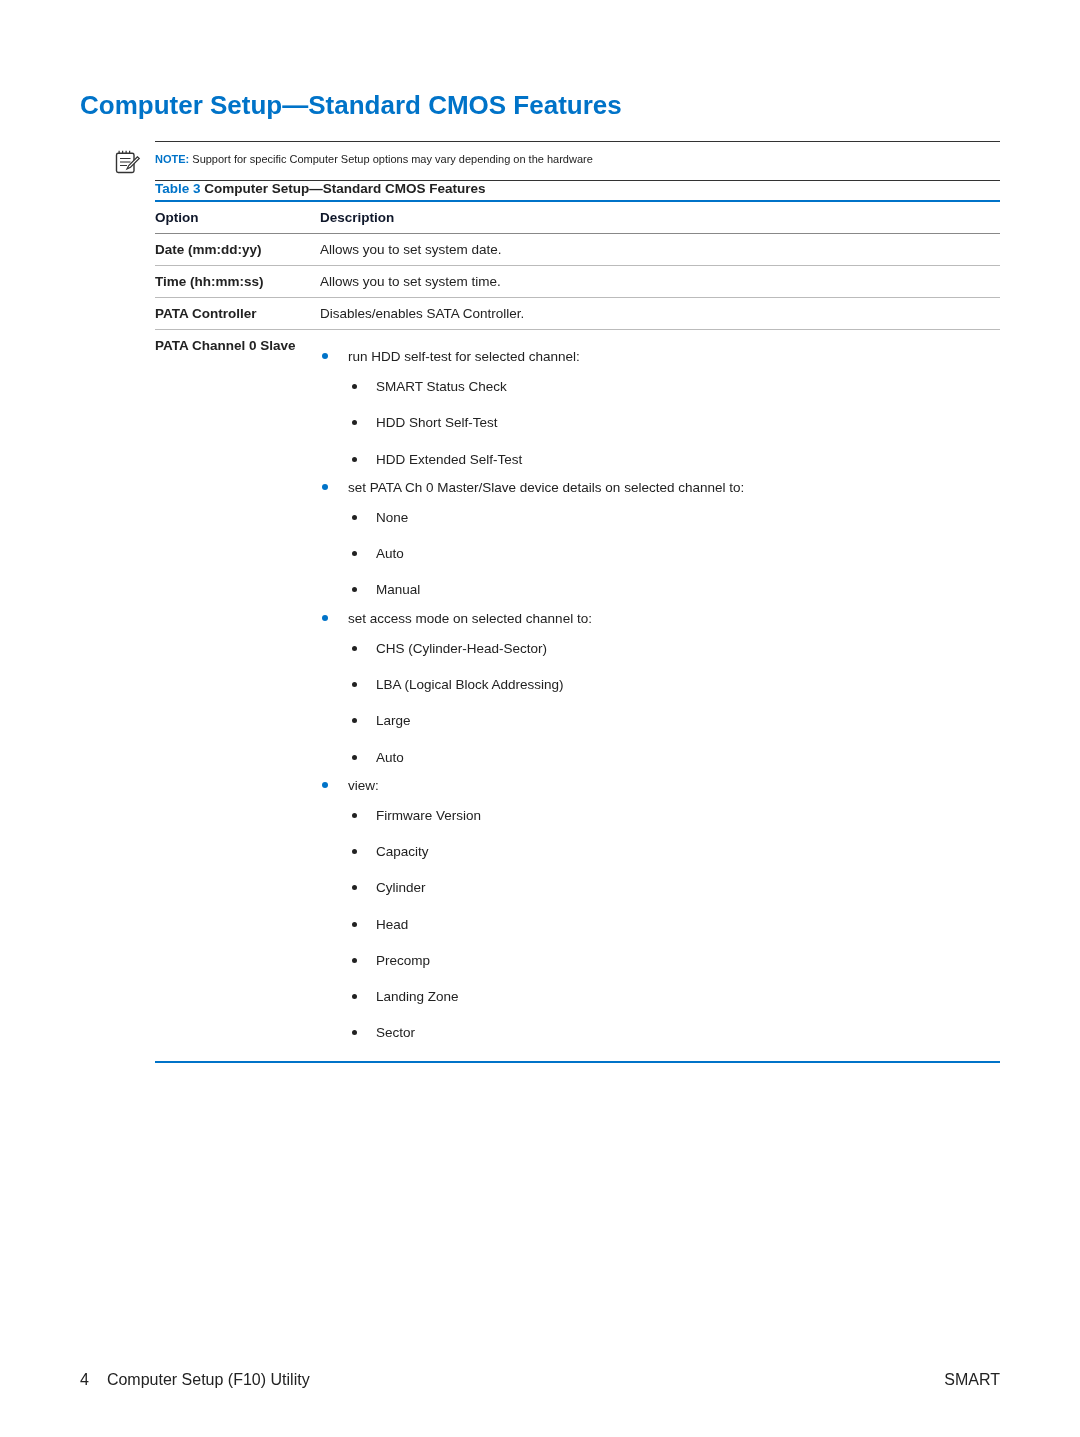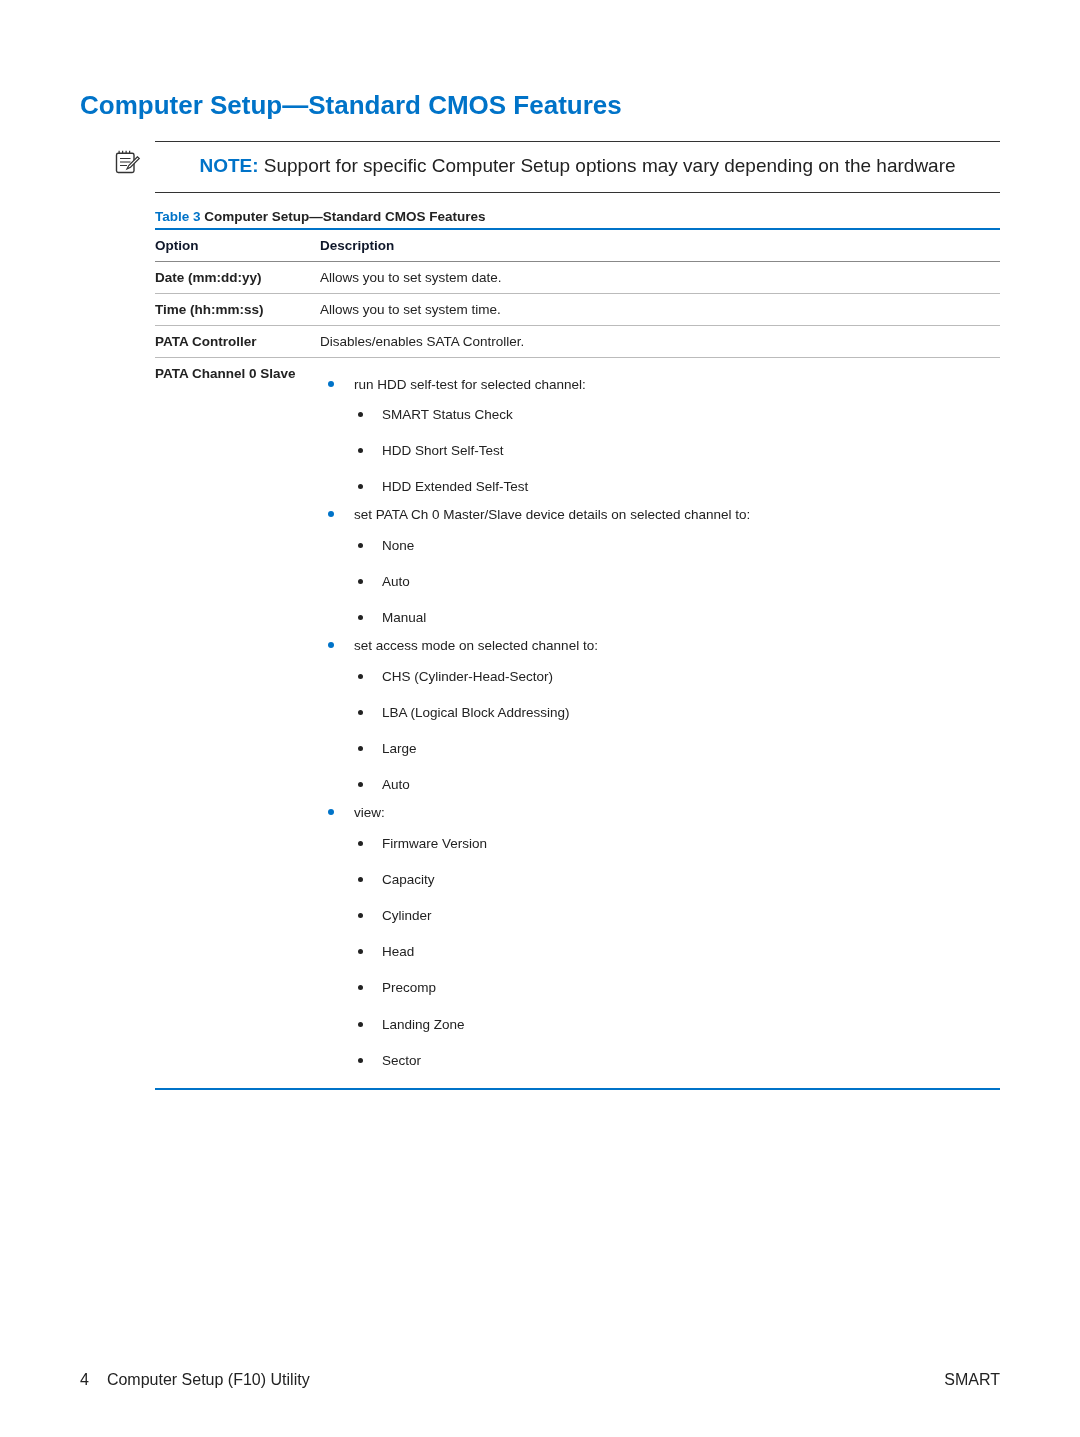--- a/index.html
+++ b/index.html
@@ -16,45 +16,44 @@
       font-weight: bold;
       color: #0073c8;
       margin-bottom: 20px;
     }
     .note-block {
       margin-left: 75px;
       border-top: 1px solid #333;
       border-bottom: 1px solid #333;
       padding: 10px 0 12px 0;
       position: relative;
-      font-size: 19px;
+      font-size: 11px;
       color: #222;
       line-height: 1.45;
-      text-align: center;
     }
     .note-icon {
       position: absolute;
       left: -42px;
       top: 6px;
       width: 28px;
       height: 28px;
     }
     .note-label {
       font-weight: bold;
       color: #0073c8;
     }
     .note-text {
       display: inline;
     }
     .note-cont {
       display: block;
     }
     .table-caption {
       margin-left: 75px;
-      margin-top: 16px;
+      margin-top: 0;
       font-size: 13.5px;
       color: #222;
     }
     .table-caption .cap-prefix {
       font-weight: bold;
       color: #0073c8;
     }
     .table-caption .cap-title {
       font-weight: bold;
       color: #222;
@@ -83,21 +82,21 @@
     .data-table td.opt {
       font-weight: bold;
       width: 165px;
     }
     .row-border td {
       border-bottom: 1px solid #bbb;
     }
     .desc ul.top-list {
       list-style: none;
       padding-left: 0;
-      margin: 6px;
+      margin: 0;
     }
     .desc ul.top-list > li {
       position: relative;
       padding-left: 28px;
       margin: 10px 0 10px 0;
       line-height: 1.35;
     }
     .desc ul.top-list > li::before {
       content: '';
       position: absolute;

